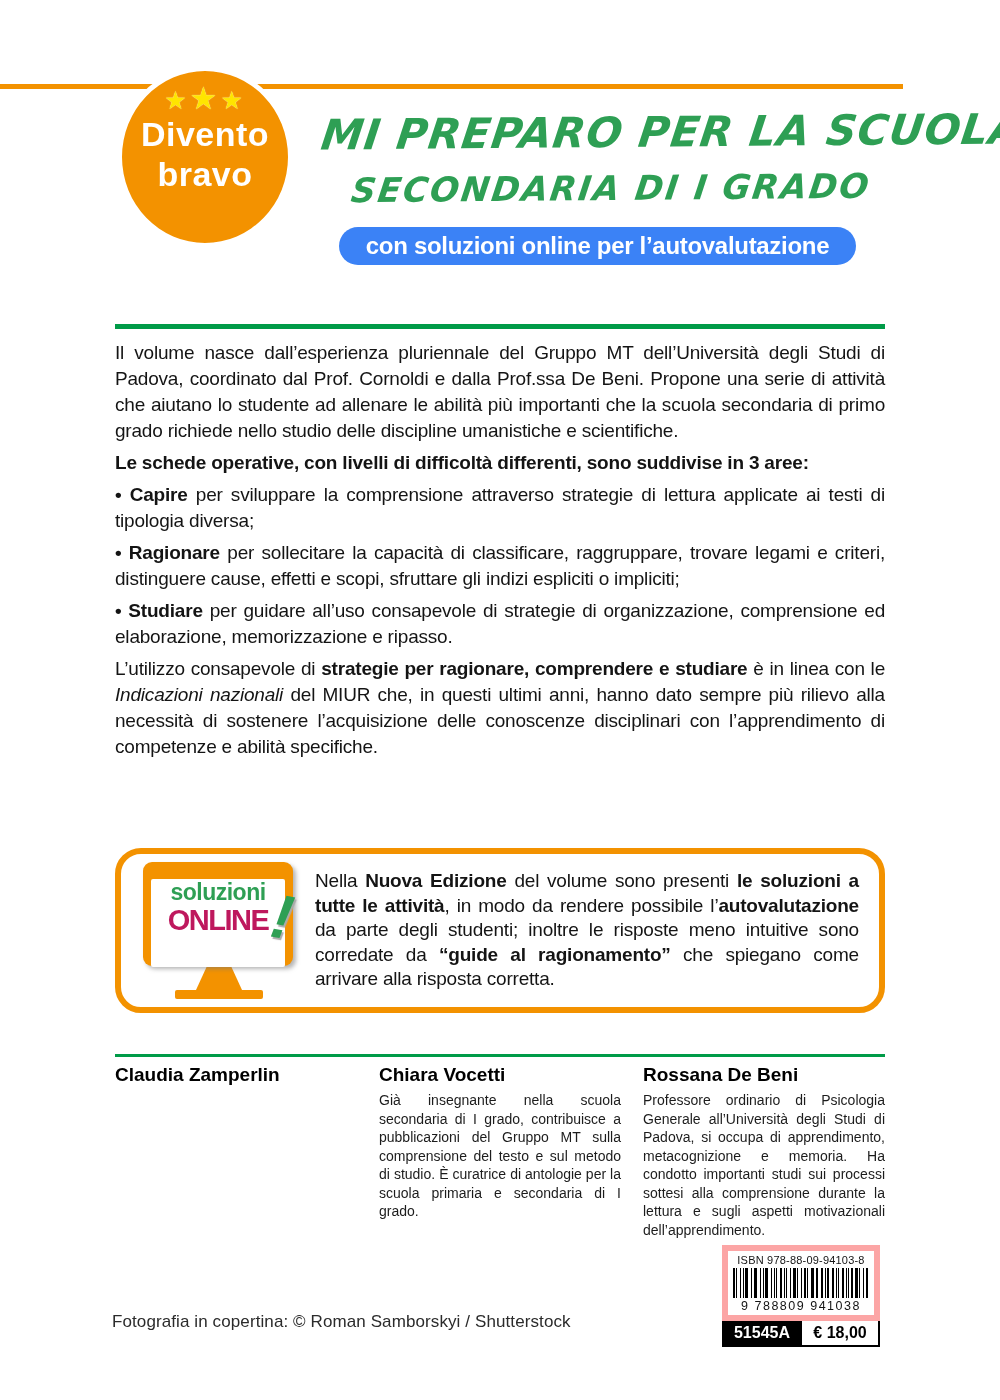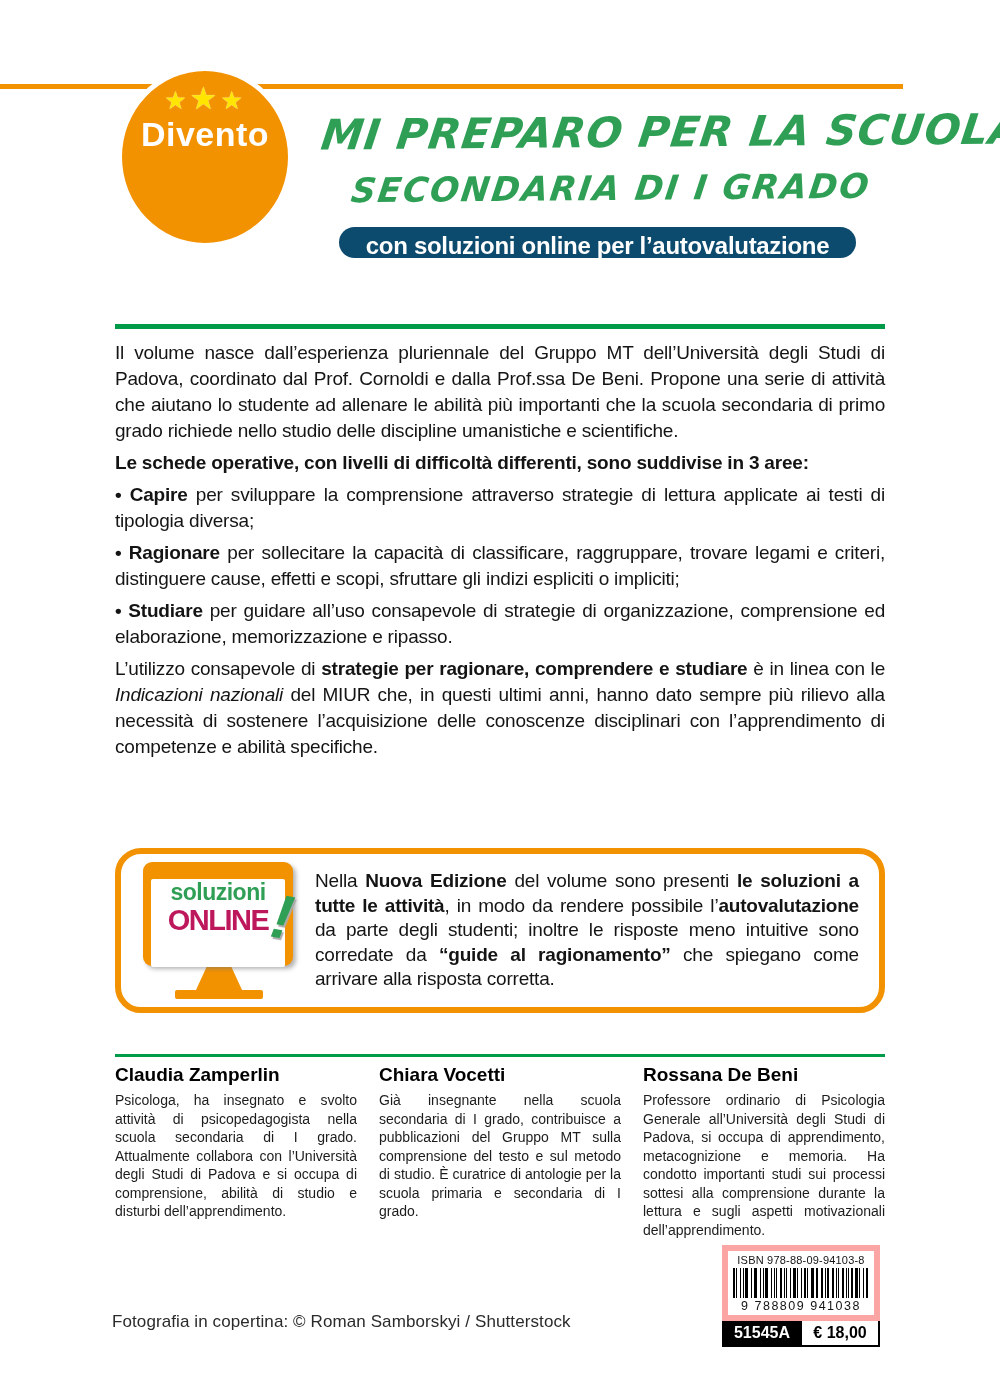--- a/index.html
+++ b/index.html
@@ -15,21 +15,21 @@
   .badge .stars .mid{font-size:31px;}
   .badge .bname{color:#fff;font-weight:700;font-size:34px;line-height:40px;letter-spacing:0.5px;}
 
   
   .title-line{position:absolute;left:322px;width:578px;text-align:center;color:#2E9F54;
               font-family:"DejaVu Sans",sans-serif;font-style:italic;font-weight:700;
               text-transform:uppercase;transform:skewX(-8deg) rotate(-0.5deg);white-space:nowrap;}
   .title-1{top:108px;font-size:42px;letter-spacing:1px;}
   .title-2{top:168px;font-size:34px;letter-spacing:2px;}
 
-  .pill{position:absolute;left:339px;top:227px;width:517px;height:31px;background:#0c4a6e;
+  .pill{position:absolute;left:339px;top:227px;width:517px;height:38px;background:#3b82f6;
         border-radius:20px;color:#fff;font-weight:700;font-size:24px;text-align:center;
         line-height:38px;letter-spacing:-0.3px;}
 
   .heading{position:absolute;left:115px;top:289px;width:770px;text-align:center;
            font-size:23px;font-weight:700;letter-spacing:-0.3px;color:#000;}
   .rule-green{position:absolute;left:115px;background:#009B48;}
   .rule-heading{top:324px;width:770px;height:5px;}
   .rule-authors{top:1054px;width:770px;height:3px;}
 
   
@@ -80,20 +80,21 @@
 </head>
 <body>
 
 <div class="page">
 
   <div class="top-rule"></div>
 
   <div class="badge">
     <div class="stars"><span>★</span><span class="mid">★</span><span>★</span></div>
     <div class="bname">Divento</div>
+    <div class="bname">bravo</div>
   </div>
 
   <div class="title-line title-1">Mi preparo per la scuola</div>
   <div class="title-line title-2">secondaria di I grado</div>
 
   <div class="pill">con soluzioni online per l’autovalutazione</div>
 
   <div class="rule-green rule-heading"></div>
 
   <div class="body-copy">
@@ -118,21 +119,20 @@
       <div class="mon-base"></div>
     </div>
     <div class="online-text"><span>Nella </span><span style="font-weight: 700;">Nuova Edizione</span><span> del volume sono presenti </span><span style="font-weight: 700;">le soluzioni a tutte le attività</span><span>, in modo da rendere possibile l’</span><span style="font-weight: 700;">autovalutazione</span><span> da parte degli studenti; inoltre le risposte meno intuitive sono corredate da </span><span style="font-weight: 700;">“guide al ragionamento”</span><span> che spiegano come arrivare alla risposta corretta.</span></div>
   </div>
 
   <div class="rule-green rule-authors"></div>
 
   <div class="authors">
     <div class="author">
       <p class="aname">Claudia Zamperlin</p>
-      <p class="abio">Psicologa, ha insegnato e svolto attività di psicopedagogista nella scuola secondaria di I grado. Attualmente collabora con l’Università degli Studi di Padova e si occupa di comprensione, abilità di studio e disturbi dell’apprendimento.</p>
     </div>
     <div class="author">
       <p class="aname">Chiara Vocetti</p>
       <p class="abio">Già insegnante nella scuola secondaria di I grado, contribuisce a pubblicazioni del Gruppo MT sulla comprensione del testo e sul metodo di studio. È curatrice di antologie per la scuola primaria e secondaria di I grado.</p>
     </div>
     <div class="author">
       <p class="aname">Rossana De Beni</p>
       <p class="abio">Professore ordinario di Psicologia Generale all’Università degli Studi di Padova, si occupa di apprendimento, metacognizione e memoria. Ha condotto importanti studi sui processi sottesi alla comprensione durante la lettura e sugli aspetti motivazionali dell’apprendimento.</p>
     </div>
   </div>

